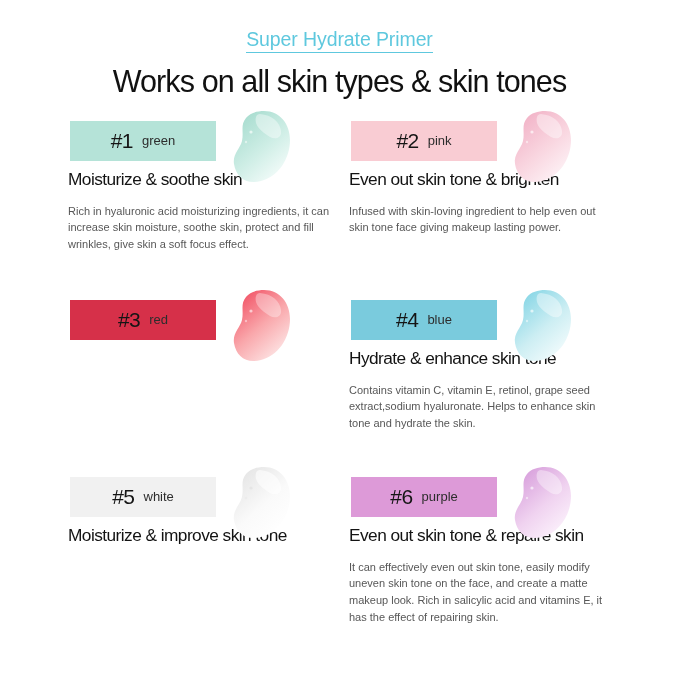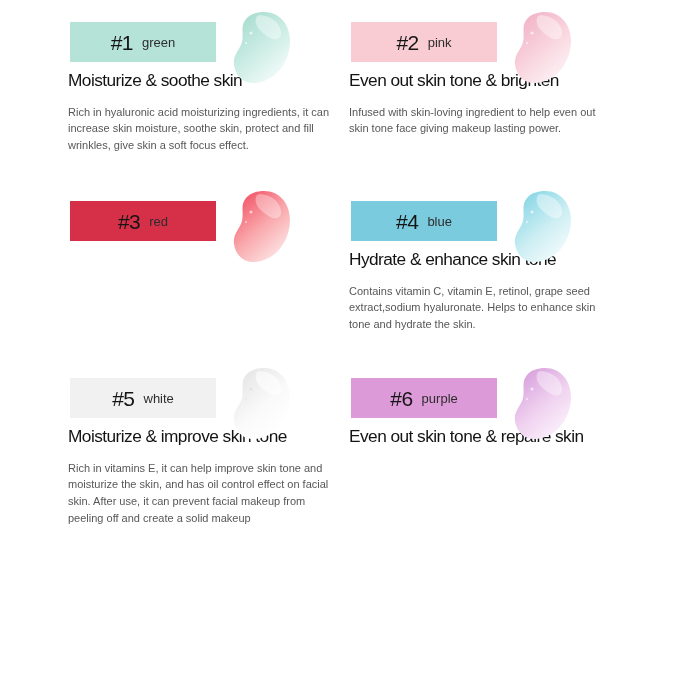--- a/index.html
+++ b/index.html
@@ -123,20 +123,24 @@
     color: #575757;
     line-height: 1.52;
     max-width: 262px;
   }
 </style>
 </head>
 <body>
 
 <div class="page">
 
+  <div class="header">
+    <div class="brand-title">Super Hydrate Primer</div>
+    <div class="main-heading">Works on all skin types &amp; skin tones</div>
+  </div>
 
   <div class="grid">
 
     <div class="card row1">
       <div class="badge-row">
         <div class="badge" style="background-color: rgb(181, 227, 216);">
           <span class="badge-num">#1</span>
           <span class="badge-name">green</span>
         </div>
         <div class="swatch">
@@ -251,21 +255,20 @@
               </linearGradient>
             </defs>
             <path d="M44 4 C60 4 70 17 70 33 C70 52 58 70 41 74 C26 78 16 70 14 57 C12.5 47 20 42 22 34 C24 25 20 18 26 11 C30 6 37 4 44 4 Z" fill="url(#sg4)"></path>
             <path d="M40 7 C52 8 60 15 61 24 C62 31 55 33 50 30 C44 26 38 22 36 16 C35 11 36 7 40 7 Z" fill="#ffffff" opacity="0.6"></path>
             <ellipse cx="31" cy="25" rx="1.6" ry="1.6" fill="#e2e2e2" opacity="0.8"></ellipse>
             <ellipse cx="26" cy="35" rx="1.2" ry="1.2" fill="#e8e8e8" opacity="0.7"></ellipse>
           </svg>
         </div>
       </div>
       <div class="card-heading">Moisturize &amp; improve skin tone</div>
-      <div class="card-body">Rich in vitamins E, it can help improve skin tone and moisturize the skin, and has oil control effect on facial skin. After use, it can prevent facial makeup from peeling off and create a solid makeup</div>
     </div>
 
     <div class="card row3">
       <div class="badge-row">
         <div class="badge" style="background-color: rgb(221, 154, 216);">
           <span class="badge-num">#6</span>
           <span class="badge-name">purple</span>
         </div>
         <div class="swatch">
           <svg viewBox="0 0 74 82" xmlns="http://www.w3.org/2000/svg">
@@ -277,16 +280,17 @@
               </linearGradient>
             </defs>
             <path d="M44 4 C60 4 70 17 70 33 C70 52 58 70 41 74 C26 78 16 70 14 57 C12.5 47 20 42 22 34 C24 25 20 18 26 11 C30 6 37 4 44 4 Z" fill="url(#sg5)"></path>
             <path d="M40 7 C52 8 60 15 61 24 C62 31 55 33 50 30 C44 26 38 22 36 16 C35 11 36 7 40 7 Z" fill="#ffffff" opacity="0.4"></path>
             <ellipse cx="31" cy="25" rx="1.6" ry="1.6" fill="#ffffff" opacity="0.65"></ellipse>
             <ellipse cx="26" cy="35" rx="1.2" ry="1.2" fill="#ffffff" opacity="0.5"></ellipse>
           </svg>
         </div>
       </div>
       <div class="card-heading">Even out skin tone &amp; repaire skin</div>
+      <div class="card-body">It can effectively even out skin tone, easily modify uneven skin tone on the face, and create a matte makeup look. Rich in salicylic acid and vitamins E, it has the effect of repairing skin.</div>
     </div>
 
   </div>
 </div>
 
 </body></html>

